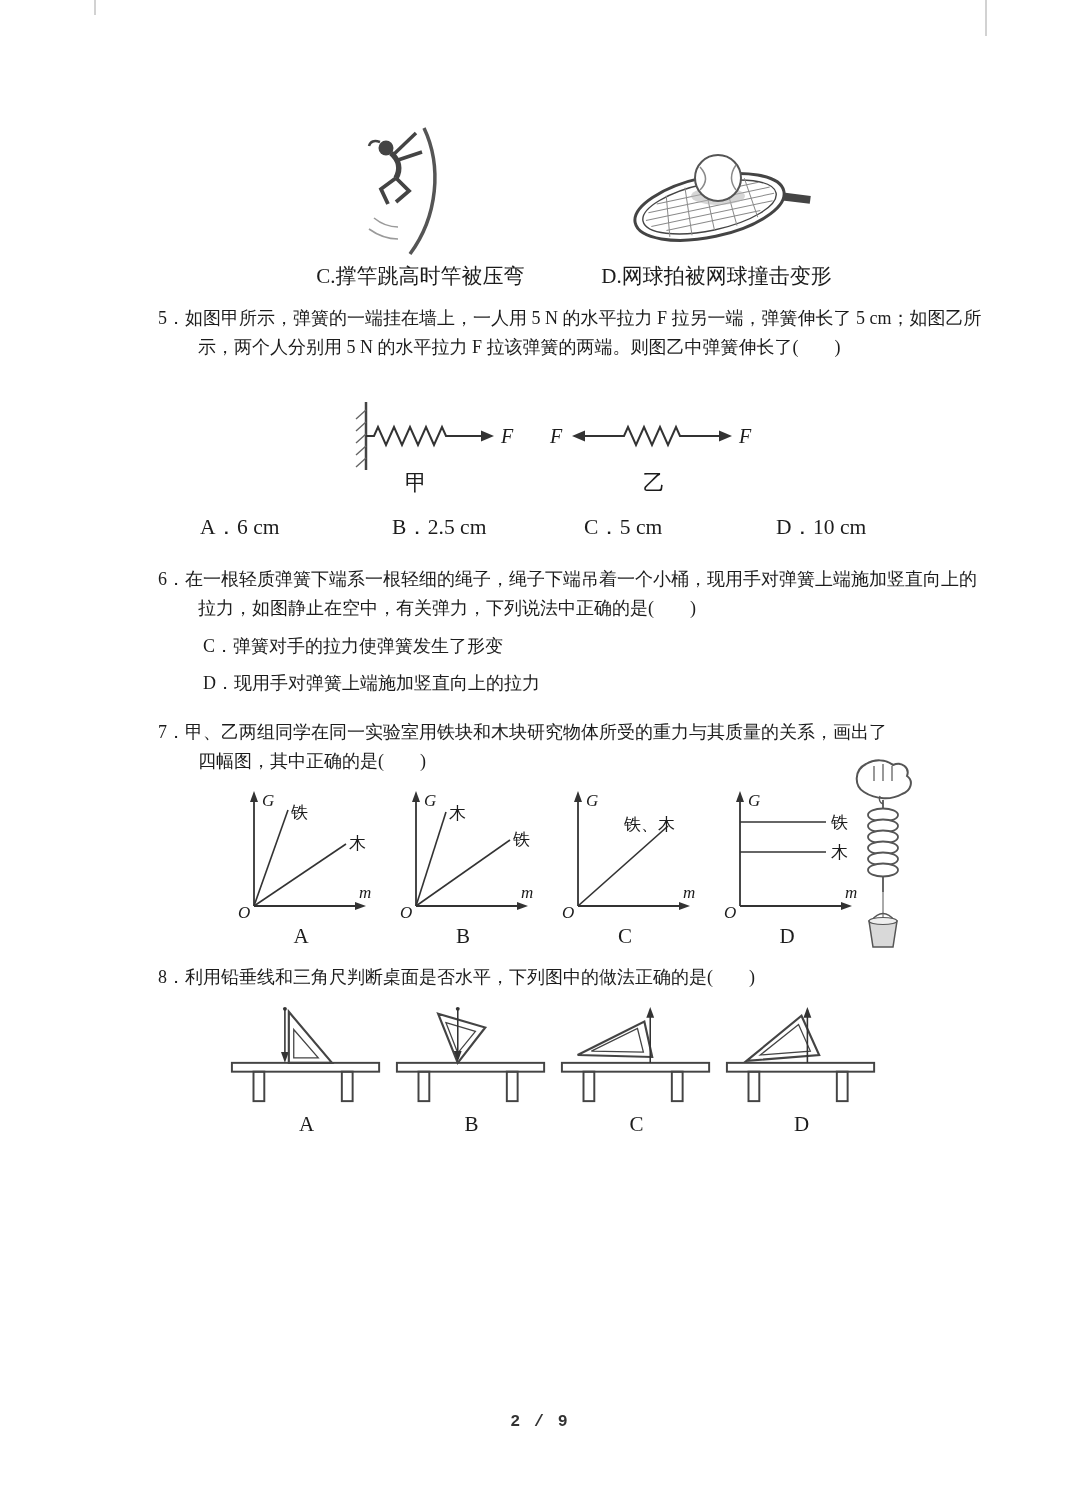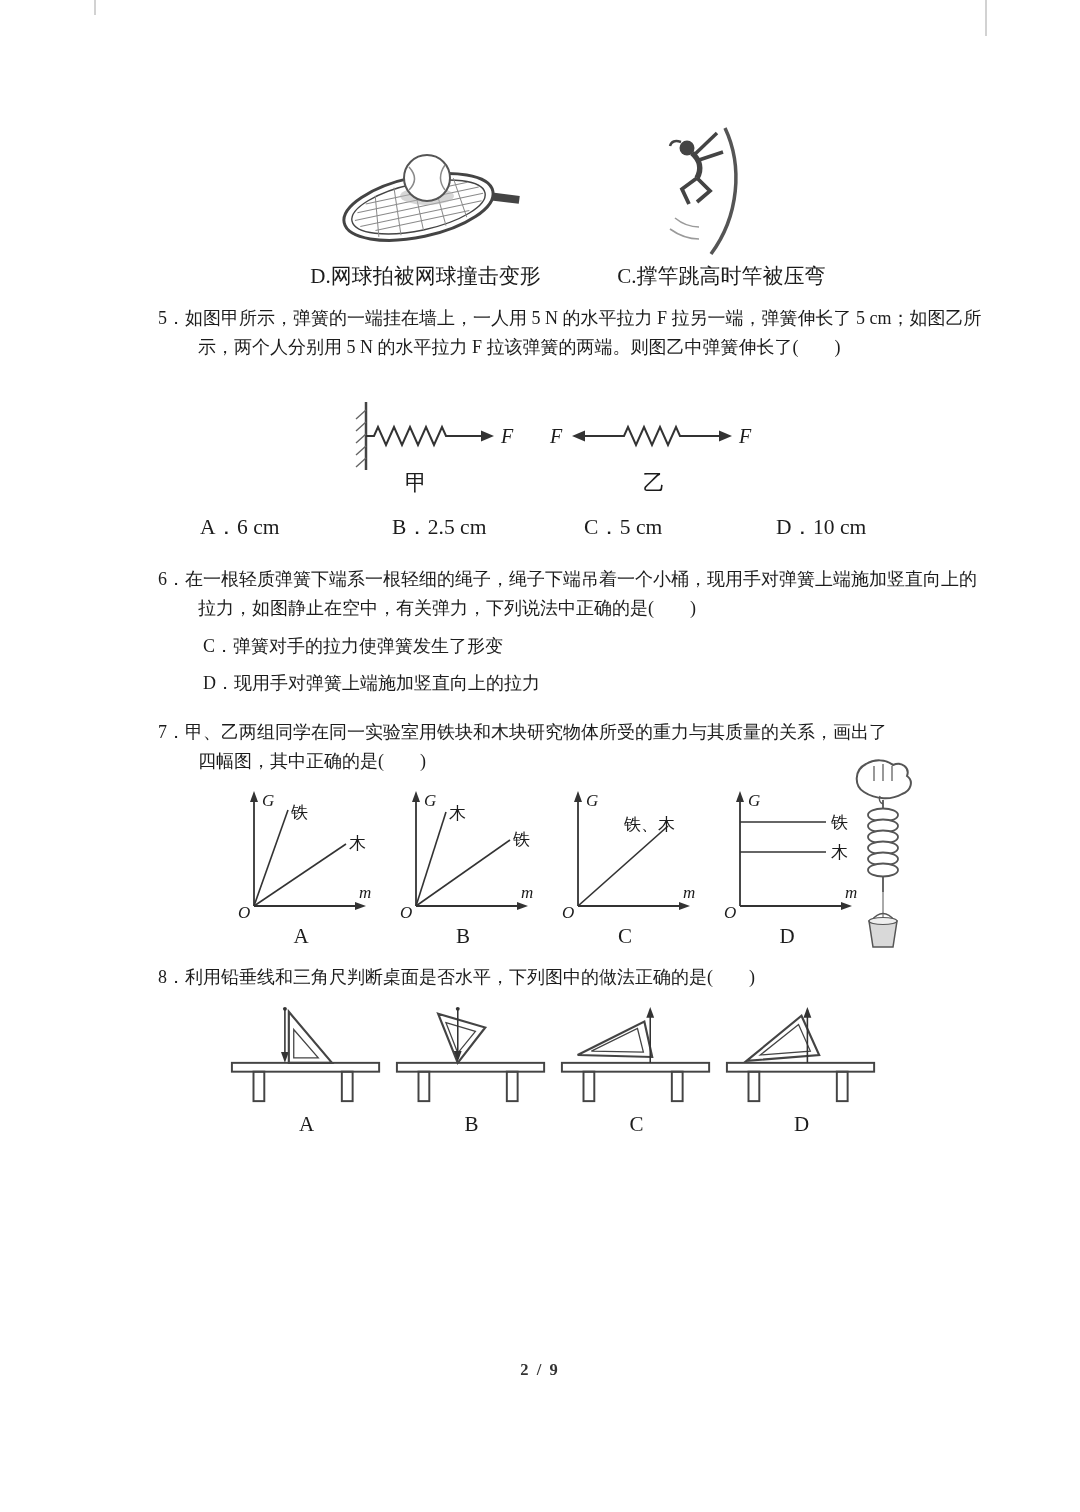--- a/index.html
+++ b/index.html
@@ -19,66 +19,66 @@
   .q5-diagram{margin:24px 0 0 196px;}
   .q5-options{display:flex;padding-left:42px;font-size:21.5px;margin-top:14px;}
   .q5-options span{width:192px;}
   .option-line{text-indent:0;margin-left:5px;margin-top:8px;}
   .graph-row{display:flex;gap:8px;margin:6px 0 0 66px;}
   .graph{width:154px;text-align:center;}
   .graph-letter{font-size:21px;margin-top:0px;}
   .q8-row{display:flex;gap:0px;margin:10px 0 0 66px;}
   .q8fig{width:165px;text-align:center;}
   .q6-figure{position:absolute;left:836px;top:756px;}
-  .footer{position:absolute;left:0;right:0;top:1360px;text-align:center;
-          font-family:Liberation Serif, serif;font-size:16.5px;font-weight:bold;
+  .footer{position:absolute;left:0;right:0;top:1412px;text-align:center;
+          font-family:Liberation Mono, monospace;font-size:16.5px;font-weight:bold;
           letter-spacing:2px;color:#333;}
   svg text{font-family:"Liberation Serif",serif;fill:#1c1c1c;}
   svg text.it{font-style:italic;}
 </style>
 </head>
 <body>
 
 <div class="page">
   <div class="corner-mark-l"></div>
   <div class="corner-mark-r"></div>
 
   <div class="content">
 
     <div class="figs">
+      <div class="fig-col fig-col-1">
+        <svg width="150" height="136" viewBox="0 0 150 136">
+          <path d="M 78,6 C 96,44 92,94 64,132" stroke="#555" stroke-width="3.5" fill="none"></path>
+          <circle cx="40" cy="26" r="7.5" fill="#444"></circle>
+          <path d="M 34,20 q -9,-3 -11,4" stroke="#444" stroke-width="2.5" fill="none"></path>
+          <path d="M 45,31 C 53,38 55,47 50,56" stroke="#444" stroke-width="5.5" fill="none"></path>
+          <path d="M 47,33 L 70,11" stroke="#444" stroke-width="3.5" fill="none"></path>
+          <path d="M 49,39 L 76,30" stroke="#444" stroke-width="3.5" fill="none"></path>
+          <path d="M 50,56 L 35,67 L 42,82" stroke="#444" stroke-width="3.8" fill="none"></path>
+          <path d="M 50,56 L 63,69 L 50,80" stroke="#444" stroke-width="3.8" fill="none"></path>
+          <path d="M 28,96 q 11,9 24,9" stroke="#9a9a9a" stroke-width="1.6" fill="none"></path>
+          <path d="M 23,107 q 14,10 29,10" stroke="#9a9a9a" stroke-width="1.6" fill="none"></path>
+        </svg>
+        <div class="fig-caption">C.撑竿跳高时竿被压弯</div>
+      </div>
       <div class="fig-col fig-col-2">
         <svg width="205" height="116" viewBox="0 0 205 116">
           <g transform="rotate(-12 100 62)">
             <ellipse cx="95" cy="64" rx="76" ry="30" fill="none" stroke="#444" stroke-width="3"></ellipse>
             <ellipse cx="95" cy="64" rx="68" ry="23.5" fill="none" stroke="#444" stroke-width="1.4"></ellipse>
             <path d="M 34,57 H 158 M 30,64 H 161 M 34,71 H 158 M 44,50 H 148 M 48,78 H 144" stroke="#8a8a8a" stroke-width="1" fill="none"></path>
             <path d="M 55,44 L 50,85 M 75,40 L 72,88 M 95,40 L 95,88 M 115,40 L 118,88 M 135,43 L 140,84" stroke="#8a8a8a" stroke-width="1" fill="none"></path>
             <path d="M 169,69 l 26,9" stroke="#444" stroke-width="8"></path>
           </g>
           <ellipse cx="104" cy="54" rx="27" ry="9" fill="#b5b5b5" opacity="0.55"></ellipse>
           <circle cx="104" cy="36" r="23" fill="#ffffff" stroke="#555" stroke-width="2"></circle>
           <path d="M 86,25 q 11,12 0,23 M 122,23 q -9,13 0,25" stroke="#8a8a8a" stroke-width="1.5" fill="none"></path>
         </svg>
         <div class="fig-caption">D.网球拍被网球撞击变形</div>
       </div>
-      <div class="fig-col fig-col-1">
-        <svg width="150" height="136" viewBox="0 0 150 136">
-          <path d="M 78,6 C 96,44 92,94 64,132" stroke="#555" stroke-width="3.5" fill="none"></path>
-          <circle cx="40" cy="26" r="7.5" fill="#444"></circle>
-          <path d="M 34,20 q -9,-3 -11,4" stroke="#444" stroke-width="2.5" fill="none"></path>
-          <path d="M 45,31 C 53,38 55,47 50,56" stroke="#444" stroke-width="5.5" fill="none"></path>
-          <path d="M 47,33 L 70,11" stroke="#444" stroke-width="3.5" fill="none"></path>
-          <path d="M 49,39 L 76,30" stroke="#444" stroke-width="3.5" fill="none"></path>
-          <path d="M 50,56 L 35,67 L 42,82" stroke="#444" stroke-width="3.8" fill="none"></path>
-          <path d="M 50,56 L 63,69 L 50,80" stroke="#444" stroke-width="3.8" fill="none"></path>
-          <path d="M 28,96 q 11,9 24,9" stroke="#9a9a9a" stroke-width="1.6" fill="none"></path>
-          <path d="M 23,107 q 14,10 29,10" stroke="#9a9a9a" stroke-width="1.6" fill="none"></path>
-        </svg>
-        <div class="fig-caption">C.撑竿跳高时竿被压弯</div>
-      </div>
     </div>
 
     <div class="question mt14">
       <span class="qnum">5．</span><span>如图甲所示，弹簧的一端挂在墙上，一人用 5 N 的水平拉力 F 拉另一端，弹簧伸长了 5 cm；如图乙所示，两个人分别用 5 N 的水平拉力 F 拉该弹簧的两端。则图乙中弹簧伸长了(　　)</span>
     </div>
 
     <div class="q5-diagram">
       <svg width="420" height="108" viewBox="0 0 420 108">
 
         <line x1="12" y1="16" x2="12" y2="84" stroke="#444" stroke-width="2.5"></line>

